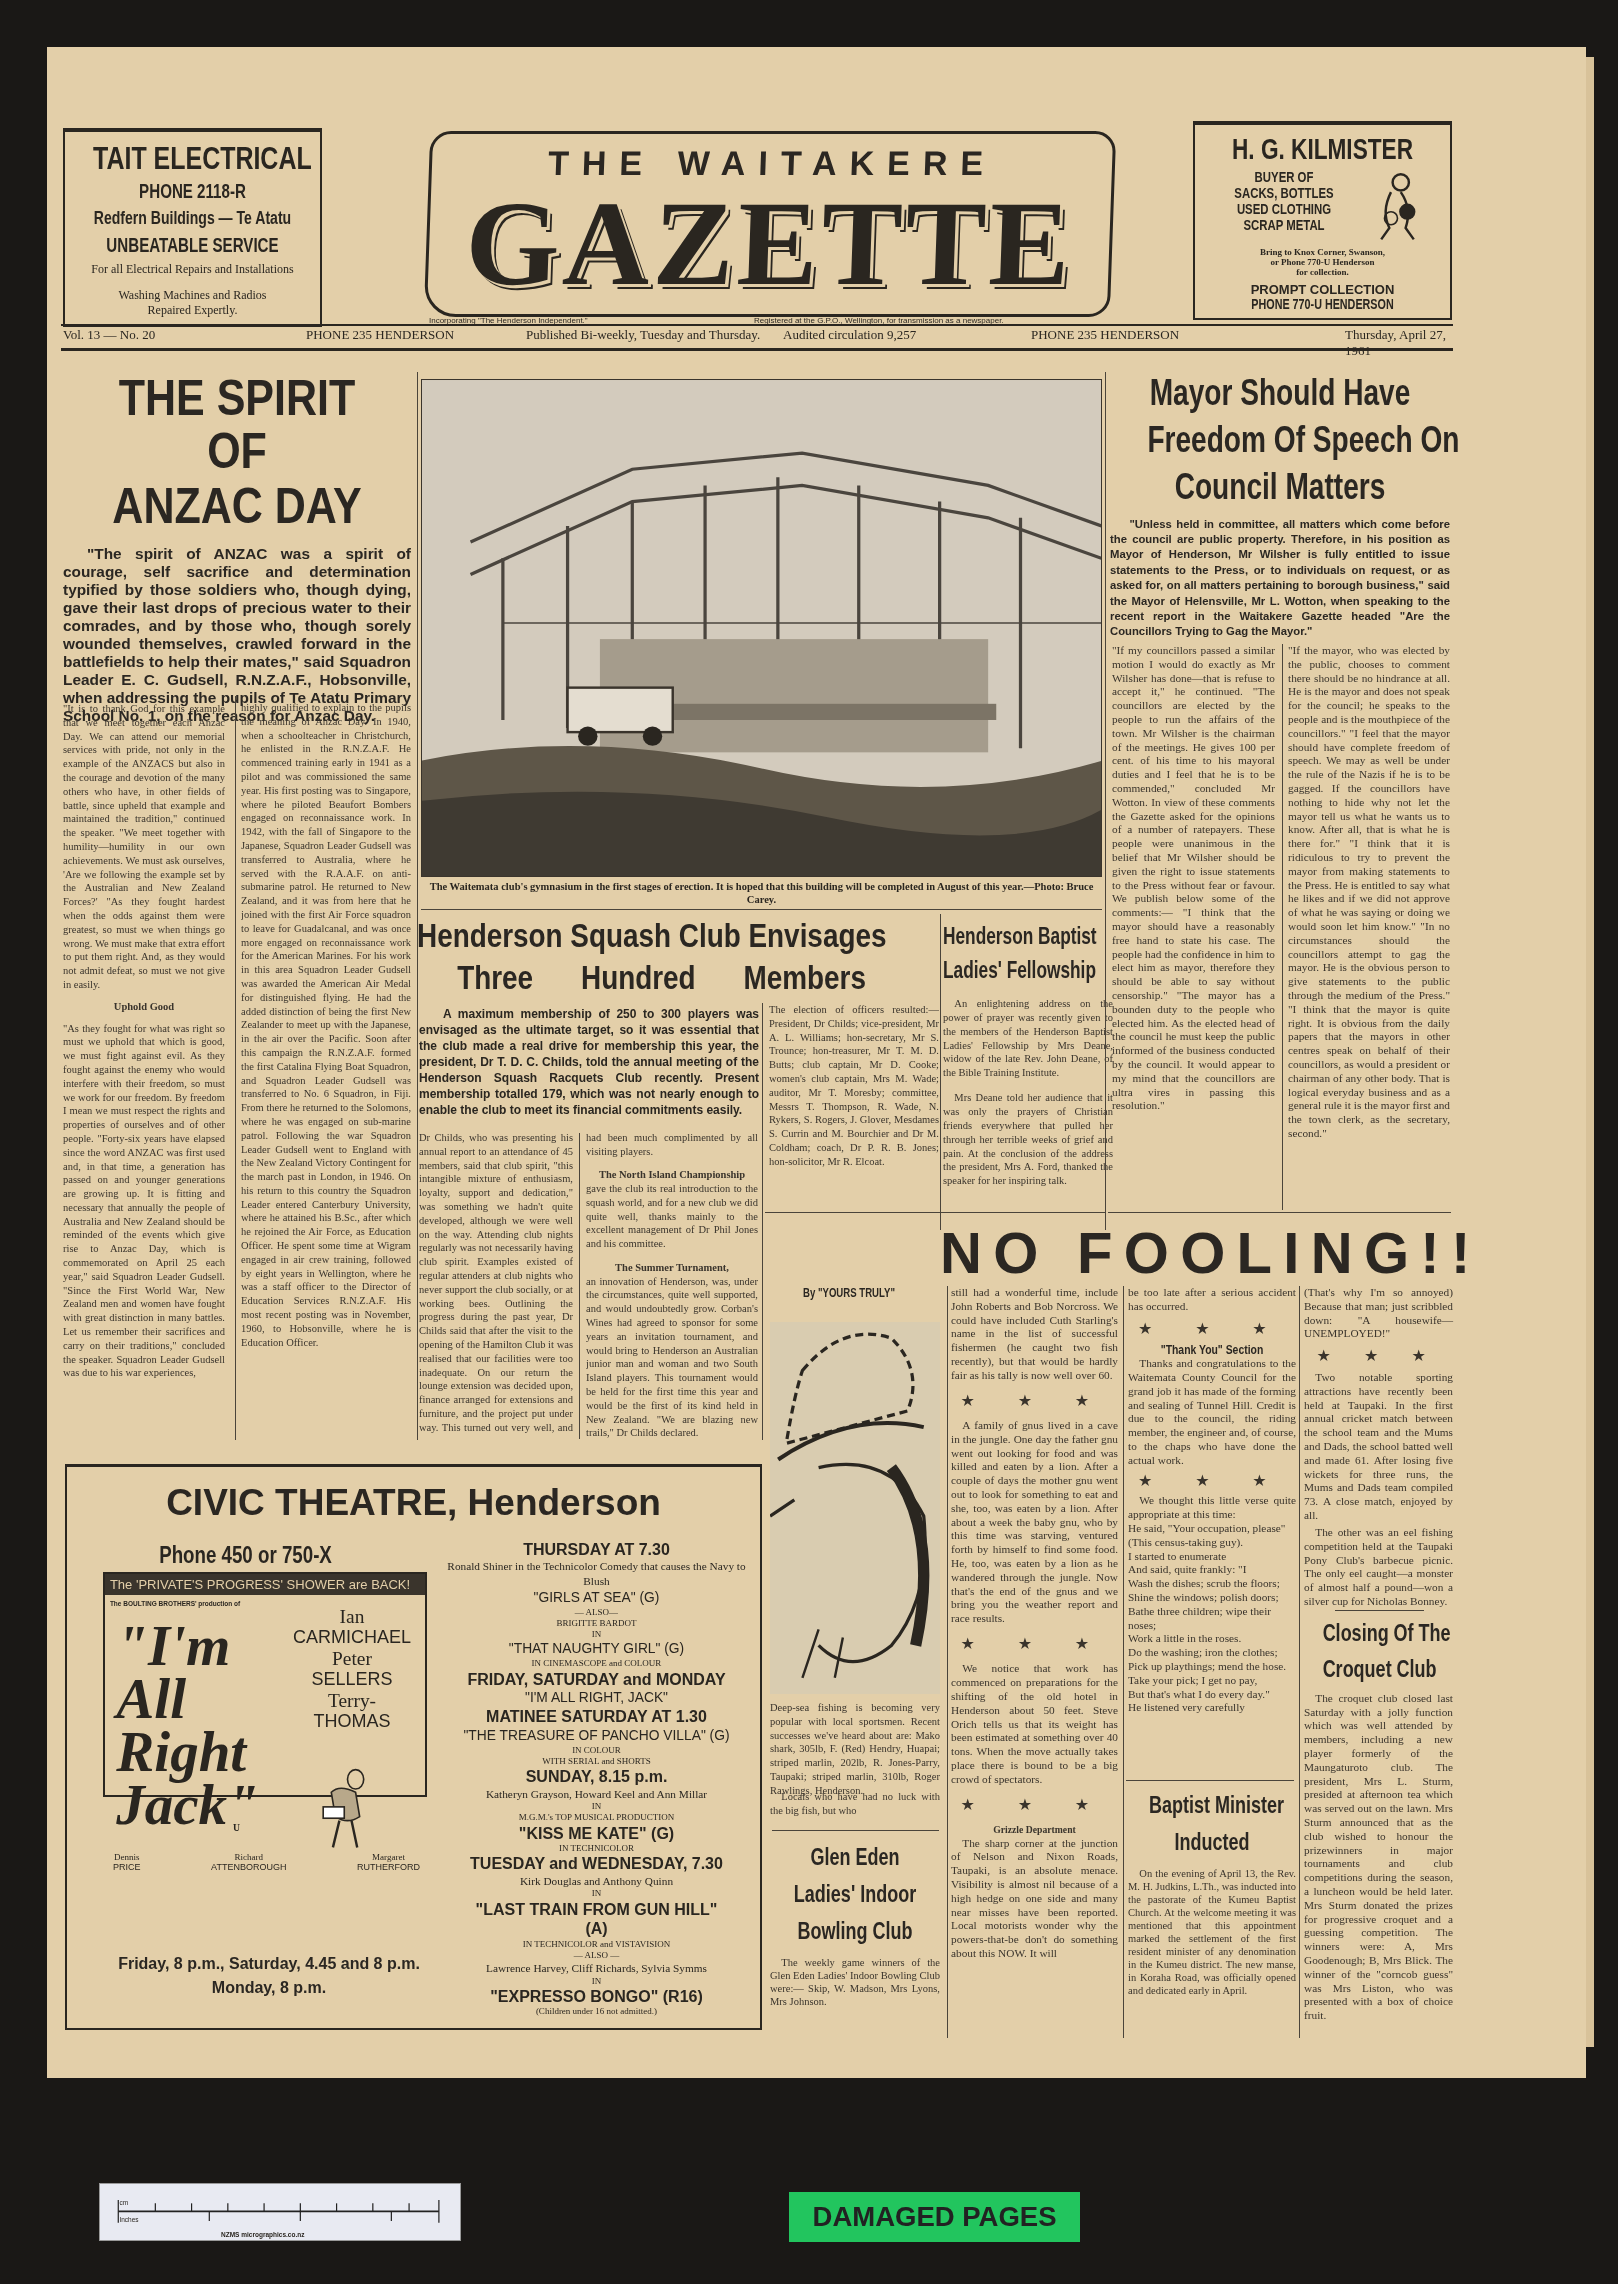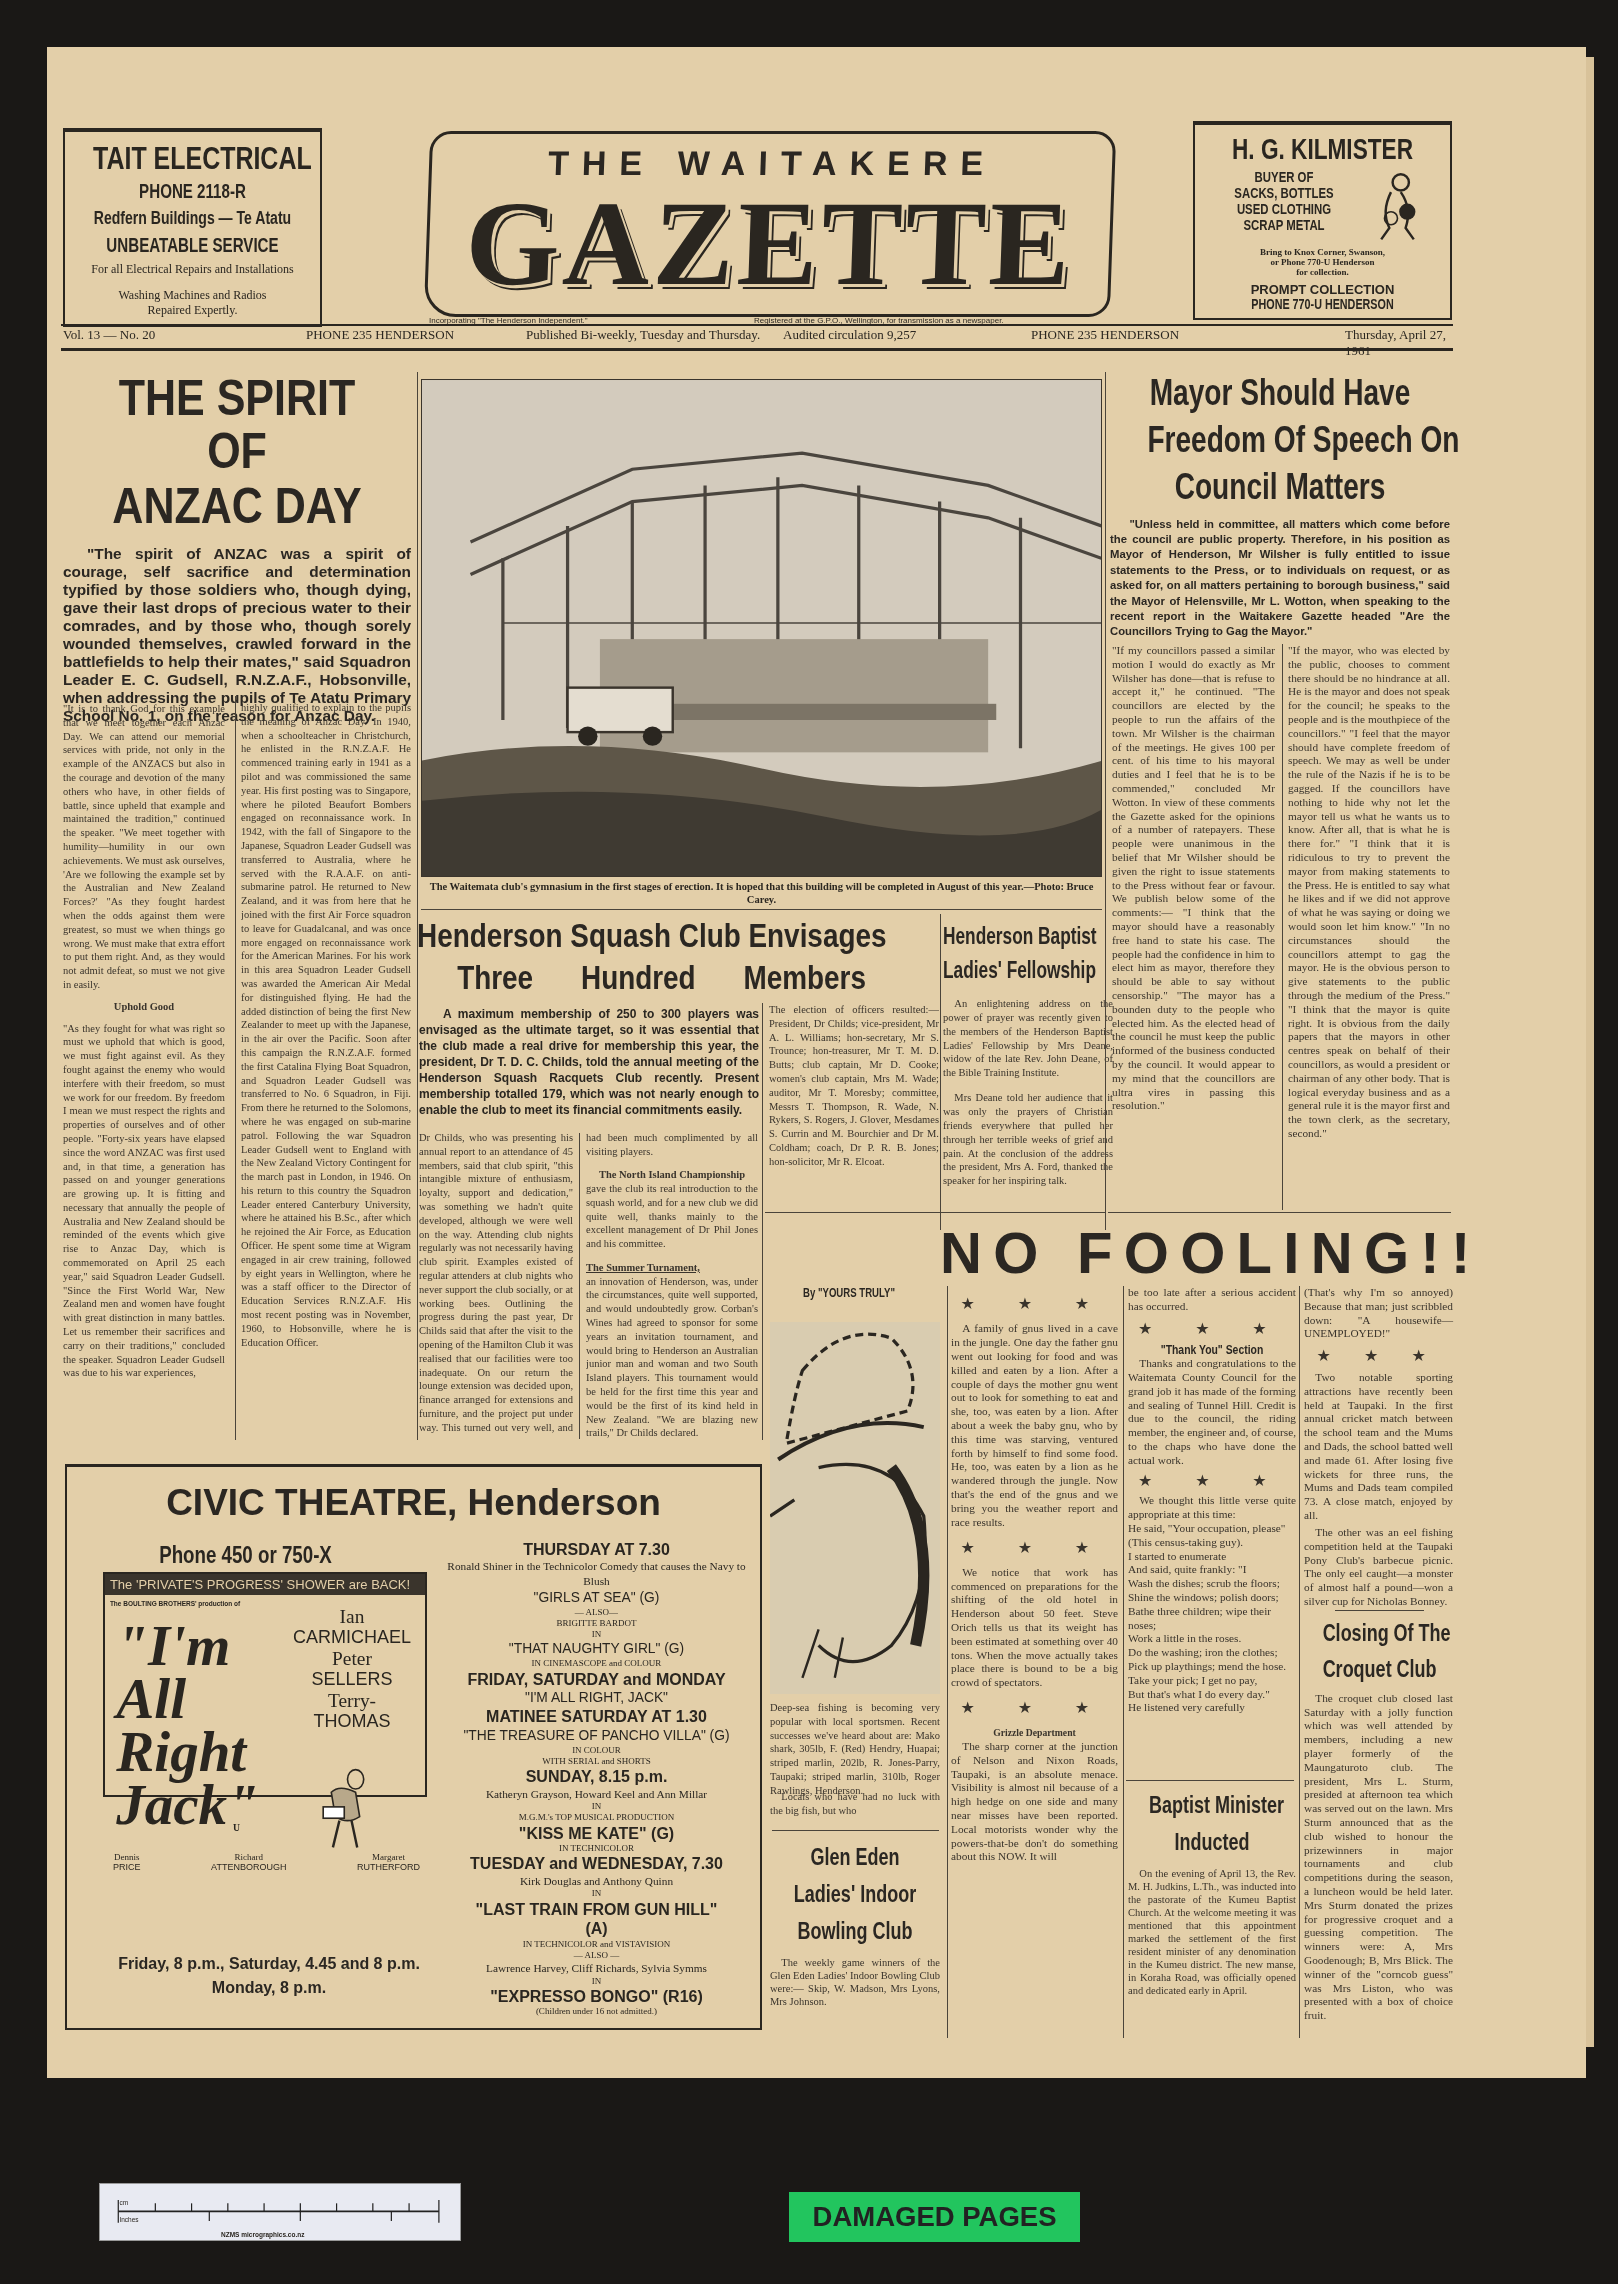--- a/index.html
+++ b/index.html
@@ -118,21 +118,21 @@
   <div class="hl" style="font-size:34px;line-height:42px;transform:scaleX(0.82);transform-origin:left;white-space:nowrap;width:631px;">Henderson Squash Club Envisages</div>
   <div class="hl" style="font-size:34px;line-height:42px;transform:scaleX(0.82);transform-origin:left;white-space:nowrap;padding-left:49px;word-spacing:49px;">Three Hundred Members</div>
 </div>
 <div class="abs" style="left:419px;top:1006px;width:340px;font-family:'Liberation Sans',sans-serif;font-weight:bold;font-size:12px;line-height:16px;text-align:justify;text-indent:24px;">A maximum membership of 250 to 300 players was envisaged as the ultimate target, so it was essential that the club made a real drive for membership this year, the president, Dr T. D. C. Childs, told the annual meeting of the Henderson Squash Racquets Club recently. Present membership totalled 179, which was not nearly enough to enable the club to meet its financial commitments easily.</div>
 <div class="abs body-text" style="left:419px;top:1131px;width:154px;height:307px;overflow:hidden;font-size:10.5px;line-height:13.8px;">Dr Childs, who was presenting his annual report to an attendance of 45 members, said that club spirit, "this intangible mixture of enthusiasm, loyalty, support and dedication," was something we hadn't quite developed, although we were well on the way. Attending club nights regularly was not necessarily having club spirit. Examples existed of regular attenders at club nights who never support the club socially, or at working bees. Outlining the progress during the past year, Dr Childs said that after the visit to the opening of the Hamilton Club it was realised that our facilities were too inadequate. On our return the lounge extension was decided upon, finance arranged for extensions and furniture, and the project put under way. This turned out very well, and we</div>
 <div class="rule-v" style="left:579px;top:1133px;height:306px;"></div>
 <div class="abs body-text" style="left:586px;top:1131px;width:172px;height:307px;overflow:hidden;font-size:10.5px;line-height:13.8px;">
   <span>had been much complimented by all visiting players.</span>
   <div style="font-weight:bold;margin-top:9.7px;text-align:center;">The North Island Championship</div>
   <span>gave the club its real introduction to the squash world, and for a new club we did quite well, thanks mainly to the excellent management of Dr Phil Jones and his committee.</span>
-  <div style="font-weight:bold;margin-top:9.7px;text-align:left;text-decoration:underline;">The Summer Turnament,</div>
+  <div style="font-weight:bold;margin-top:9.7px;text-align:center;">The Summer Turnament,</div>
   <span>an innovation of Henderson, was, under the circumstances, quite well supported, and would undoubtedly grow. Corban's Wines had agreed to sponsor for some years an invitation tournament, and would bring to Henderson an Australian junior man and woman and two South Island players. This tournament would be held for the first time this year and would be the first of its kind held in New Zealand. "We are blazing new trails," Dr Childs declared.</span>
 </div>
 <div class="rule-v" style="left:762px;top:1003px;height:437px;"></div>
 <div class="abs body-text" style="left:769px;top:1003px;width:170px;height:218px;overflow:hidden;font-size:10.5px;line-height:13.8px;">The election of officers resulted:—President, Dr Childs; vice-president, Mr A. L. Williams; hon-secretary, Mr S. Trounce; hon-treasurer, Mr T. M. D. Butts; club captain, Mr D. Cooke; women's club captain, Mrs M. Wade; auditor, Mr T. Moresby; committee, Messrs T. Thompson, R. Wade, N. Rykers, S. Rogers, J. Glover, Mesdames S. Currin and M. Bourchier and Dr M. Coldham; coach, Dr P. R. B. Jones; hon-solicitor, Mr R. Elcoat.</div>
 
 <div class="rule-v" style="left:940px;top:914px;height:316px;"></div>
 
 <div class="abs" style="left:943px;top:917px;width:170px;">
   <div class="hl" style="font-size:24px;line-height:37px;transform:scaleX(0.72);transform-origin:left;white-space:nowrap;">Henderson Baptist</div>
   <div class="hl" style="font-size:24px;line-height:32px;transform:scaleX(0.72);transform-origin:left;white-space:nowrap;">Ladies' Fellowship</div>
@@ -172,20 +172,21 @@
 <div class="abs" style="left:770px;top:1838px;width:170px;text-align:center;">
   <div class="hl" style="font-size:24px;line-height:37px;transform:scaleX(0.75);transform-origin:center;white-space:nowrap;">Glen Eden</div>
   <div class="hl" style="font-size:24px;line-height:37px;transform:scaleX(0.75);transform-origin:center;white-space:nowrap;">Ladies' Indoor</div>
   <div class="hl" style="font-size:24px;line-height:37px;transform:scaleX(0.75);transform-origin:center;white-space:nowrap;">Bowling Club</div>
   <div class="body-text" style="font-size:10.5px;line-height:13px;margin-top:6.5px;text-indent:11.3px;">The weekly game winners of the Glen Eden Ladies' Indoor Bowling Club were:— Skip, W. Madson, Mrs Lyons, Mrs Johnson.</div>
 </div>
 
 <div class="rule-v" style="left:947px;top:1286px;height:752px;"></div>
 
 <div class="abs body-text" style="left:951px;top:1286px;width:167px;font-size:11.3px;line-height:13.8px;">
+  <div>still had a wonderful time, include John Roberts and Bob Norcross. We could have included Cuth Starling's name in the list of successful fishermen (he caught two fish recently), but that would be hardly fair as his tally is now well over 60.</div>
   <div class="star-row" style="margin:11.3px 0;">★ ★ ★</div>
   <div style="text-indent:11.3px;">A family of gnus lived in a cave in the jungle. One day the father gnu went out looking for food and was killed and eaten by a lion. After a couple of days the mother gnu went out to look for something to eat and she, too, was eaten by a lion. After about a week the baby gnu, who by this time was starving, ventured forth by himself to find some food. He, too, was eaten by a lion as he wandered through the jungle. Now that's the end of the gnus and we bring you the weather report and race results.</div>
   <div class="star-row" style="margin:11.3px 0;">★ ★ ★</div>
   <div style="text-indent:11.3px;">We notice that work has commenced on preparations for the shifting of the old hotel in Henderson about 50 feet. Steve Orich tells us that its weight has been estimated at something over 40 tons. When the move actually takes place there is bound to be a big crowd of spectators.</div>
   <div class="star-row" style="margin:11.3px 0;">★ ★ ★</div>
   <div style="text-align:center;font-weight:bold;font-size:9.7px;">Grizzle Department</div>
   <div style="text-indent:11.3px;">The sharp corner at the junction of Nelson and Nixon Roads, Taupaki, is an absolute menace. Visibility is almost nil because of a high hedge on one side and many near misses have been reported. Local motorists wonder why the powers-that-be don't do something about this NOW. It will</div>
 </div>
 
 <div class="rule-v" style="left:1123px;top:1286px;height:752px;"></div>

